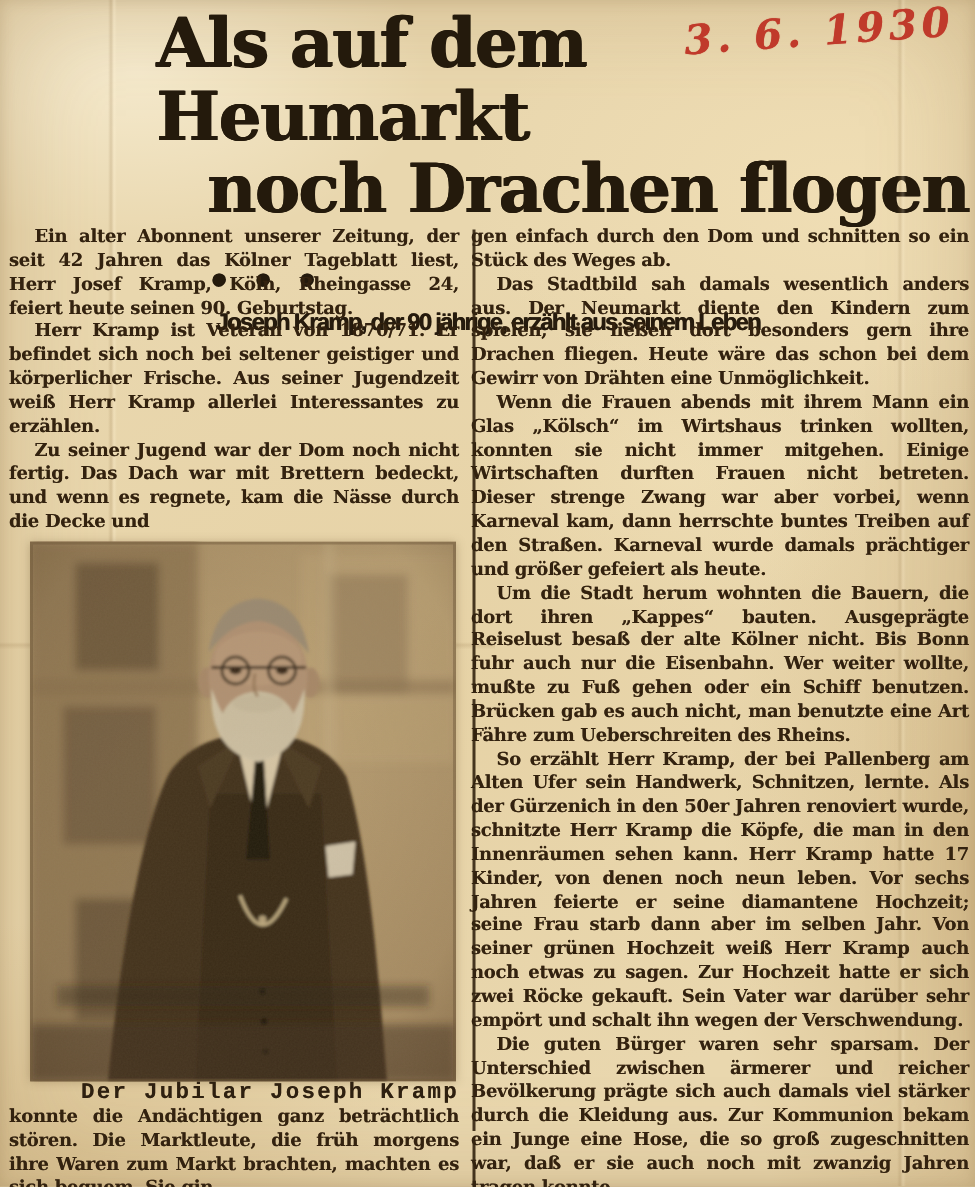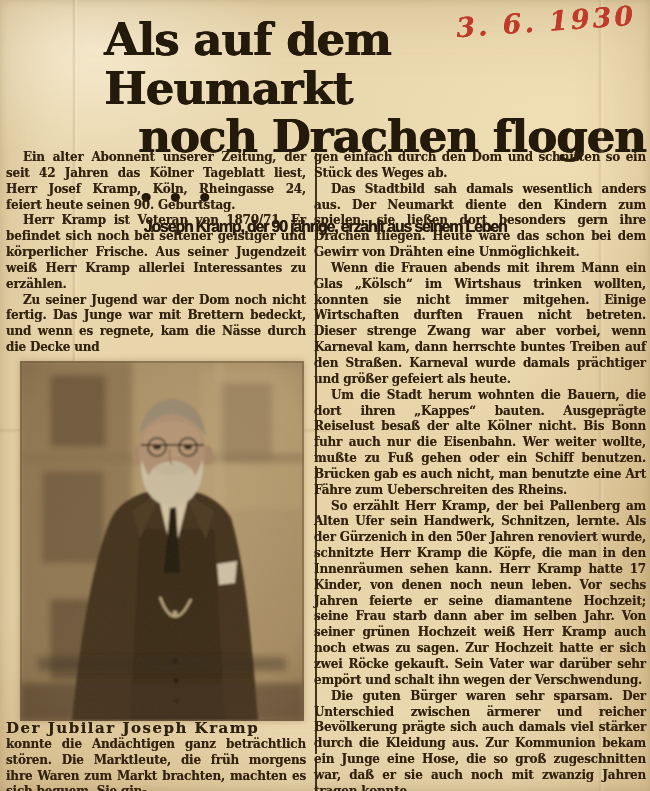--- a/index.html
+++ b/index.html
@@ -27,21 +27,21 @@
 
   .date-note{
     position:absolute;top:6px;right:14px;
     font-style:italic;font-weight:700;
     font-size:27px;letter-spacing:3px;
     transform:rotate(-4deg);
     text-shadow:0 0 .5px currentColor;
   }
 
   .headline{margin:0;padding:0;font-weight:700;letter-spacing:-1px;line-height:1.08;}
-  .headline .l1{display:block;margin:16px 0 0 104px;font-size:45px;
+  .headline .l1{display:block;margin:5px 0 0 104px;font-size:45px;
     text-shadow:.7px 0 0 currentColor, 0 .4px 0 currentColor;color:#241a0c;}
   .headline .l2{display:block;margin:0 0 0 138px;font-size:45px;
     text-shadow:.7px 0 0 currentColor, 0 .4px 0 currentColor;color:#241a0c;}
 
   .subheadline{
     margin:8px 0 0 0;text-align:center;
     font-family:"Liberation Sans", sans-serif;
     font-weight:700;font-size:16px;letter-spacing:-1.2px;
     color:#261b0d;white-space:nowrap;
     text-shadow:.4px 0 0 currentColor;
@@ -58,22 +58,22 @@
 
   .divider-seg{position:absolute;left:315px;width:2px;background:#33230f;opacity:.9;}
   .divider-seg.s1{top:153px;height:306px;}
   .divider-seg.s2{top:466px;height:288px;}
   .divider-seg.s3{top:760px;height:31px;}
 
   figure.photo{margin:5px 0 0 14px;width:284px;height:360px;padding:0;
     box-shadow:0 0 6px rgba(110,84,48,.35);}
   figure.photo svg{display:block;width:284px;height:360px;}
 
-  .caption{margin-top:8px;text-align:left;font-size:15px;font-weight:700;
-    letter-spacing:1.5px;color:#2e2010;text-indent:0;}
+  .caption{margin-top:8px;text-align:right;font-size:15px;font-weight:700;
+    letter-spacing:1.5px;color:#2e2010;text-indent:0;font-family:Liberation Mono, monospace;}
   .after-photo{margin-top:9px;}
 </style>
 </head>
 <body>
 
 <div class="page">
 
   <div class="crease v1"></div>
   <div class="crease v2"></div>
   <div class="crease h1"></div>
@@ -85,21 +85,21 @@
     <span class="l2">noch Drachen flogen . . .</span>
   </h1>
 
   <h2 class="subheadline">Joseph Kramp, der 90 jährige, erzählt aus seinem Leben</h2>
 
   <div class="columns">
 
     <div class="col left">
       <p class="ind">Ein alter Abonnent unserer Zeitung, der seit 42 Jahren das Kölner Tageblatt liest, Herr Josef Kramp, Köln, Rheingasse 24, feiert heute seinen 90. Geburtstag.</p>
       <p class="ind">Herr Kramp ist Veteran von 1870/71. Er befindet sich noch bei seltener geistiger und körperlicher Frische. Aus seiner Jugendzeit weiß Herr Kramp allerlei Interessantes zu erzählen.</p>
-      <p class="ind">Zu seiner Jugend war der Dom noch nicht fertig. Das Junge war mit Brettern bedeckt, und wenn es regnete, kam die Nässe durch die Decke und</p>
+      <p class="ind">Zu seiner Jugend war der Dom noch nicht fertig. Das Dach war mit Brettern bedeckt, und wenn es regnete, kam die Nässe durch die Decke und</p>
 
       <figure class="photo">
         <svg viewBox="0 0 284 360" xmlns="http://www.w3.org/2000/svg">
           <defs>
             <linearGradient id="bgG" x1="0" y1="0" x2="1" y2="1">
               <stop offset="0" stop-color="#a98f66"></stop>
               <stop offset=".5" stop-color="#b89f74"></stop>
               <stop offset="1" stop-color="#a88d64"></stop>
             </linearGradient>
             <radialGradient id="vig" cx="50%" cy="45%" r="75%">

